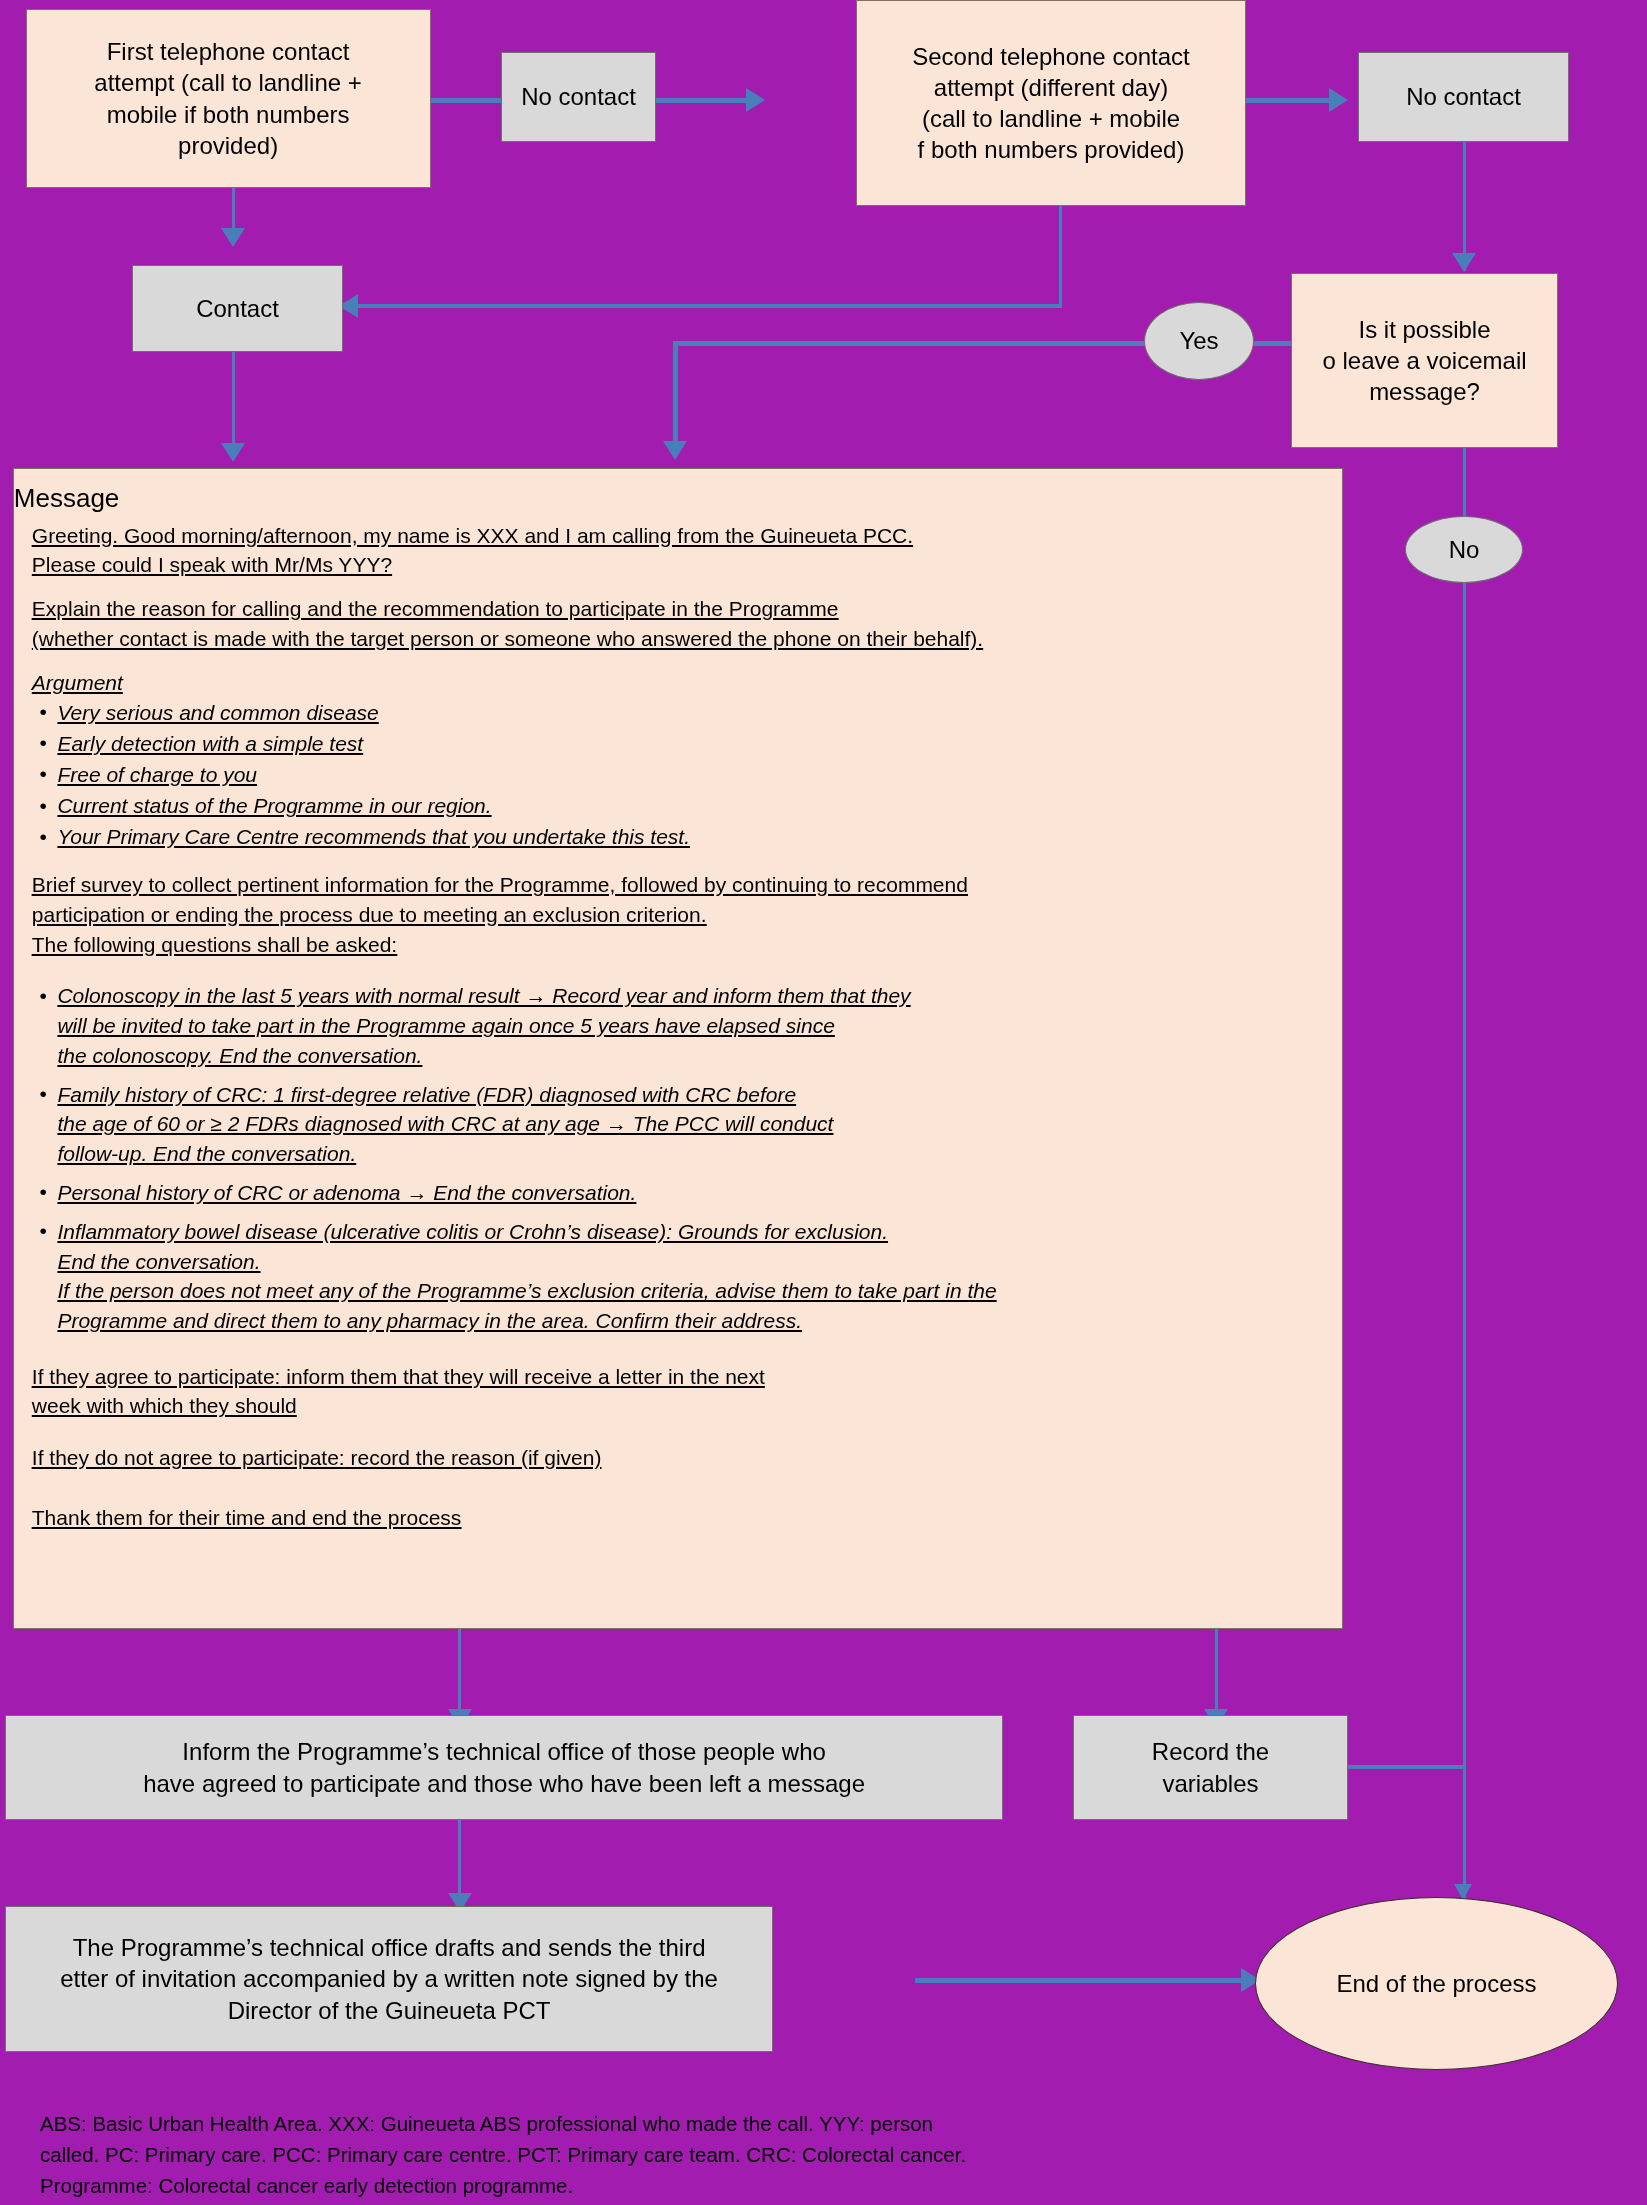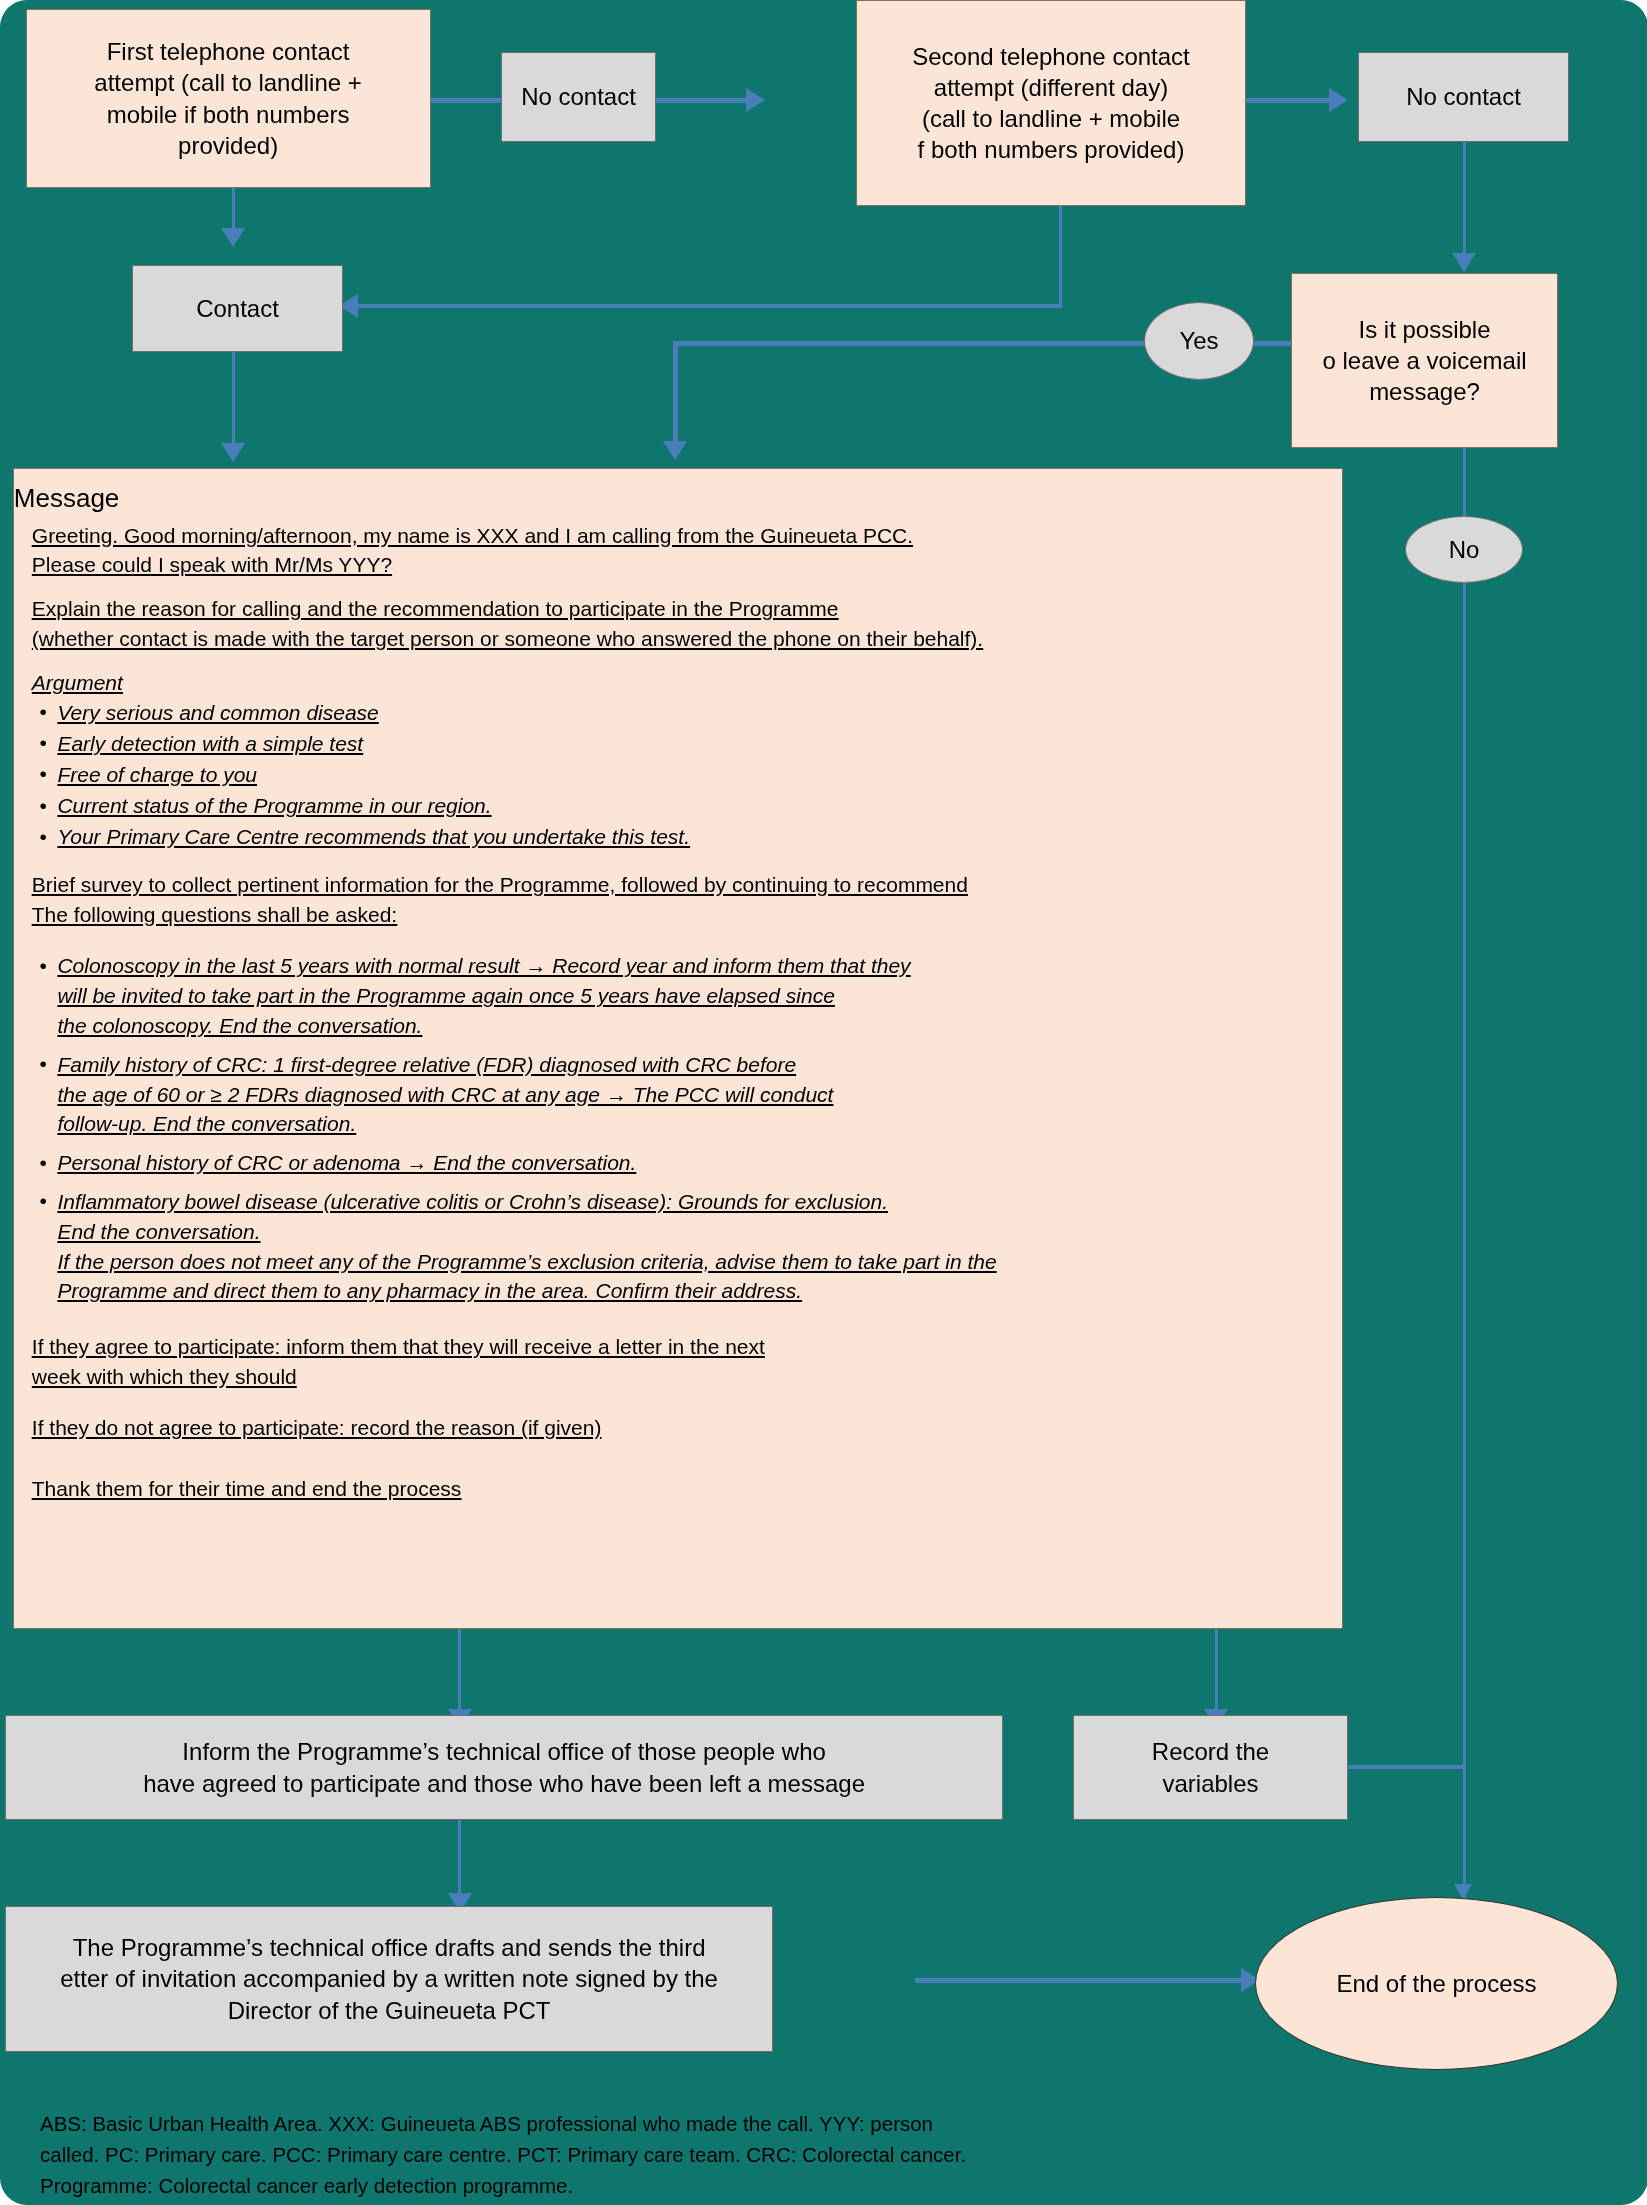--- a/index.html
+++ b/index.html
@@ -8,23 +8,22 @@
     background: #ffffff;
   }
   body {
     font-family: "Liberation Sans", sans-serif;
     color: #000000;
   }
   #canvas {
     position: relative;
     width: 1648px;
     height: 2205px;
-    background: #0f766e;
+    background: #a21caf;
     overflow: hidden;
-    border-radius: 27px;
   }
   .node {
     position: absolute;
     box-sizing: border-box;
     display: flex;
     align-items: center;
     justify-content: center;
     text-align: center;
     line-height: 1.30;
     z-index: 3;
@@ -254,20 +253,21 @@
           <li>Early detection with a simple test</li>
           <li>Free of charge to you</li>
           <li>Current status of the Programme in our region.</li>
           <li>Your Primary Care Centre recommends that you undertake this test.</li>
         </ul>
 
       <div class="gap-md"></div>
 
       <div class="blk">
         <div class="u">Brief survey to collect pertinent information for the Programme, followed by continuing to recommend</div>
+        <div class="u">participation or ending the process due to meeting an exclusion criterion.</div>
         <div class="u">The following questions shall be asked:</div>
       </div>
 
       <div class="gap-md"></div>
 
       <ul class="bullets spaced" id="question-bullets">
           <li>Colonoscopy in the last 5 years with normal result → Record year and inform them that they<br>will be invited to take part in the Programme again once 5 years have elapsed since<br>the colonoscopy. End the conversation.</li>
           <li>Family history of CRC: 1 first-degree relative (FDR) diagnosed with CRC before<br>the age of 60 or ≥ 2 FDRs diagnosed with CRC at any age → The PCC will conduct<br>follow-up. End the conversation.</li>
           <li>Personal history of CRC or adenoma → End the conversation.</li>
           <li>Inflammatory bowel disease (ulcerative colitis or Crohn’s disease): Grounds for exclusion.<br>End the conversation.<br>If the person does not meet any of the Programme’s exclusion criteria, advise them to take part in the<br>Programme and direct them to any pharmacy in the area. Confirm their address.</li>

